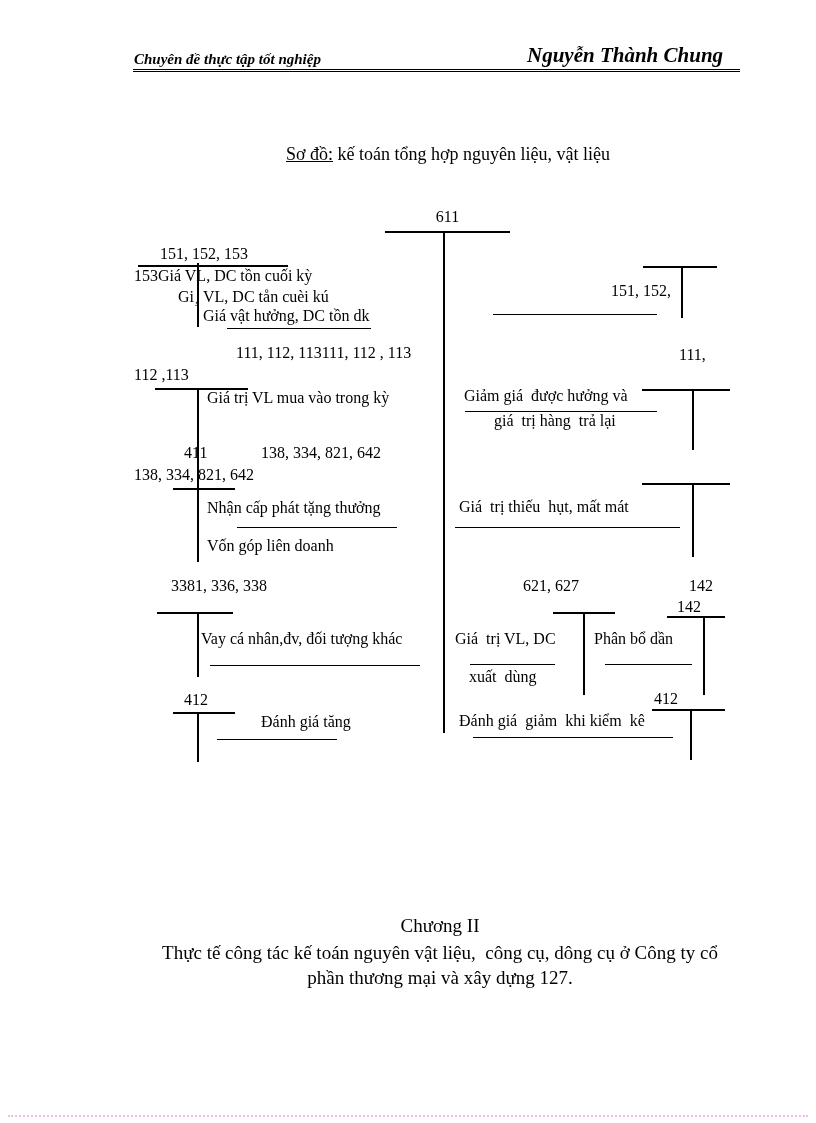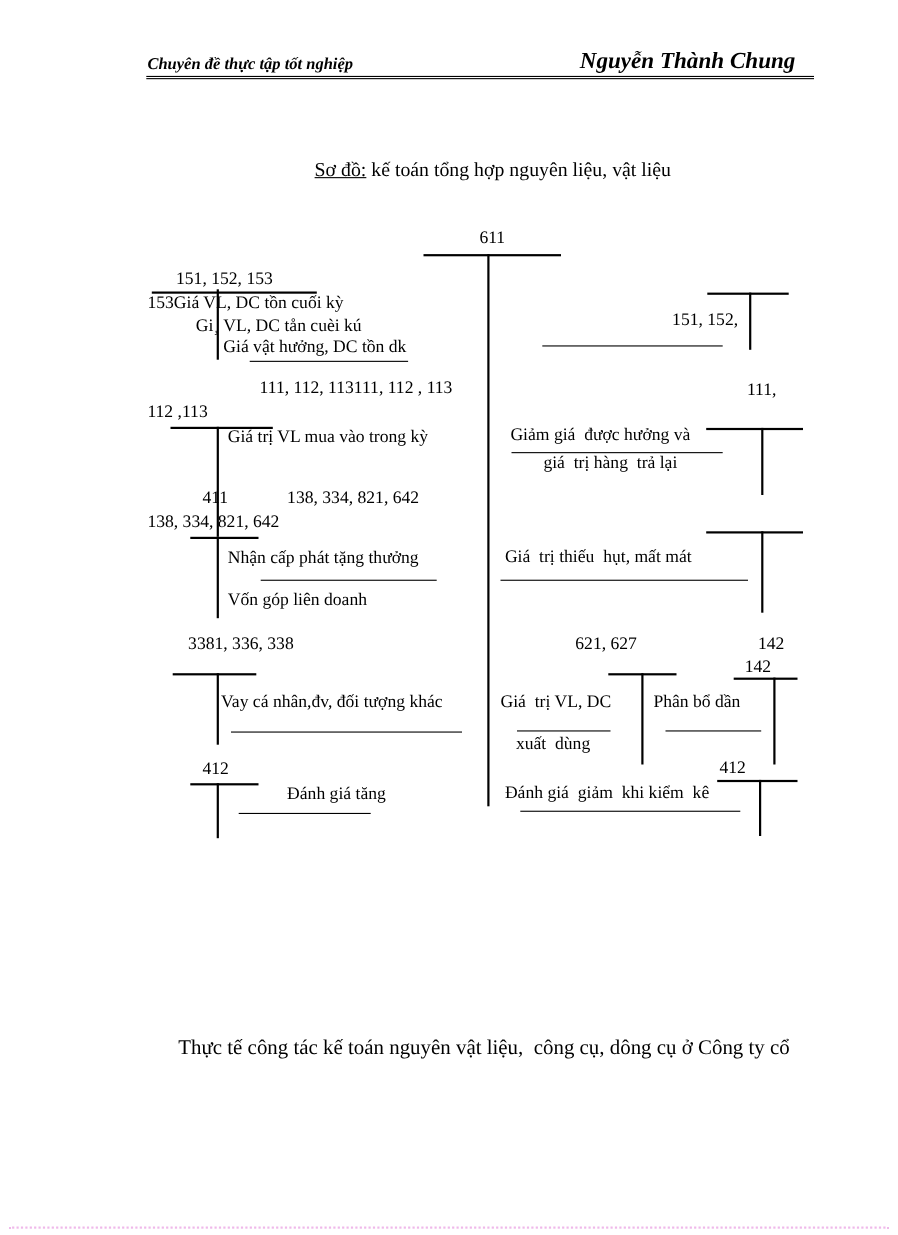--- a/index.html
+++ b/index.html
@@ -109,17 +109,19 @@
   <div class="vl" style="left:197px; top:712px; height:50px;"></div>
   <div class="t" style="left:214px; top:713px;margin-left:47px;">Đánh giá tăng</div>
   <div class="hl" style="left:217px; top:739px; width:120px; height:1px;"></div>
 
   <div class="t" style="left:654px; top:690px;">412</div>
   <div class="hl" style="left:652px; top:709px; width:73px;"></div>
   <div class="vl" style="left:690px; top:709px; height:51px;"></div>
   <div class="t" style="left:459px; top:712px;">Đánh giá  giảm  khi kiểm  kê</div>
   <div class="hl" style="left:473px; top:737px; width:200px; height:1px;"></div>
 
+  <div class="footer-center" style="top:915px; font-size:19px;">Chương II</div>
   <div class="footer-center" style="top:942px; font-size:19px;">Thực tế công tác kế toán nguyên vật liệu,  công cụ, dông cụ ở Công ty cổ</div>
+  <div class="footer-center" style="top:967px; font-size:19px;">phần thương mại và xây dựng 127.</div>
 
   <div class="page-bottom-rule"></div>
 
 </div>
 
 </body></html>

